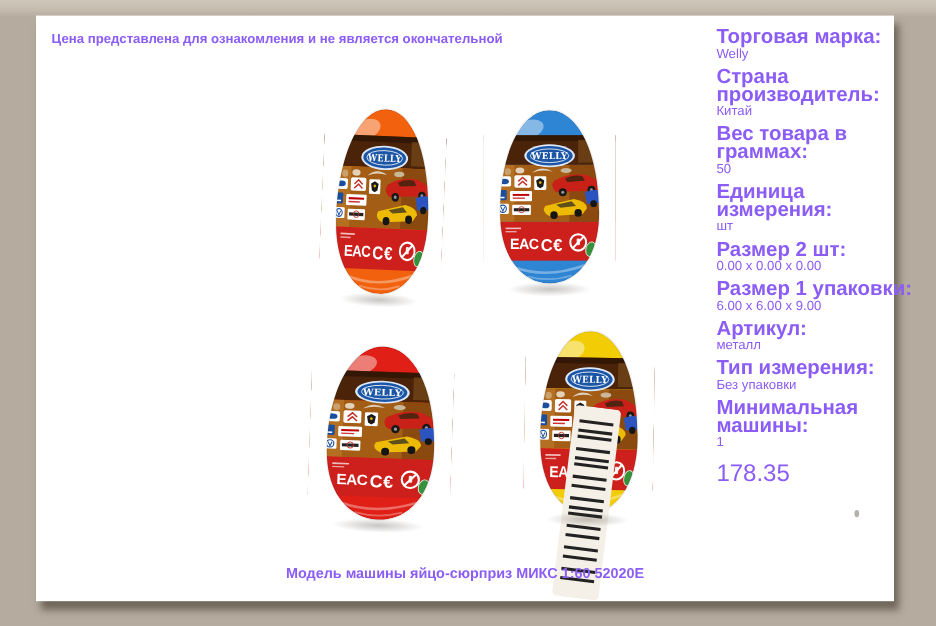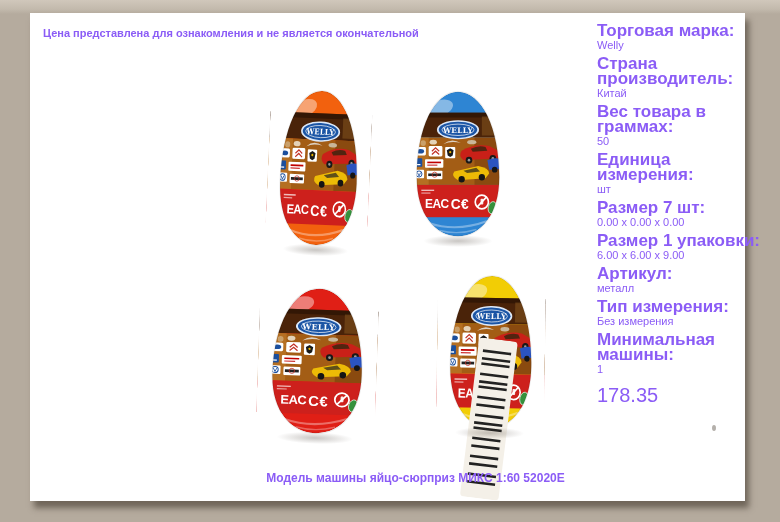--- a/index.html
+++ b/index.html
@@ -19,21 +19,21 @@
   .details{position:absolute;left:567px;top:10px;width:165px;}
   .big{font-size:20px;line-height:23px;letter-spacing:0;}
   .sku-block{margin-bottom:10px;}
   .attr{margin-bottom:4px;}
   .attr-label{font-size:17px;font-weight:bold;line-height:15px;}
   .attr-value{font-size:11px;line-height:14px;}
   .price-block{margin-top:8px;}
   
   .caption{
     position:absolute;left:0;width:100%;bottom:16px;text-align:center;
-    font-size:12px;font-weight:bold;padding-left:28px;
+    font-size:12px;font-weight:bold;
   }
   
   .egg{position:absolute;}
   .egg svg{width:100%;height:100%;display:block;}
   .egg::after{
     content:'';position:absolute;left:18%;right:18%;bottom:-7px;height:12px;
     background:radial-gradient(ellipse at center,rgba(60,50,40,.28),rgba(60,50,40,0) 70%);
   }
   .egg-orange{left:238px;top:74px;width:102px;height:162px;transform:rotate(2.5deg);}
   .egg-blue  {left:373px;top:75px;width:110px;height:152px;}
@@ -181,34 +181,34 @@
       </div>
       <div class="attr">
         <div class="attr-label">Вес товара в граммах:</div>
         <div class="attr-value">50</div>
       </div>
       <div class="attr">
         <div class="attr-label">Единица измерения:</div>
         <div class="attr-value">шт</div>
       </div>
       <div class="attr">
-        <div class="attr-label">Размер 7 шт:</div>
+        <div class="attr-label">Размер 2 шт:</div>
         <div class="attr-value">0.00 x 0.00 x 0.00</div>
       </div>
       <div class="attr">
         <div class="attr-label">Размер 1 упаковки:</div>
         <div class="attr-value">6.00 x 6.00 x 9.00</div>
       </div>
       <div class="attr">
         <div class="attr-label">Артикул:</div>
         <div class="attr-value">металл</div>
       </div>
       <div class="attr">
         <div class="attr-label">Тип измерения:</div>
-        <div class="attr-value">Без измерения</div>
+        <div class="attr-value">Без упаковки</div>
       </div>
       <div class="attr">
         <div class="attr-label">Минимальная машины:</div>
         <div class="attr-value">1</div>
       </div>
 
       <div class="price-block">
         <div class="big">178.35</div>
       </div>
     </div>

